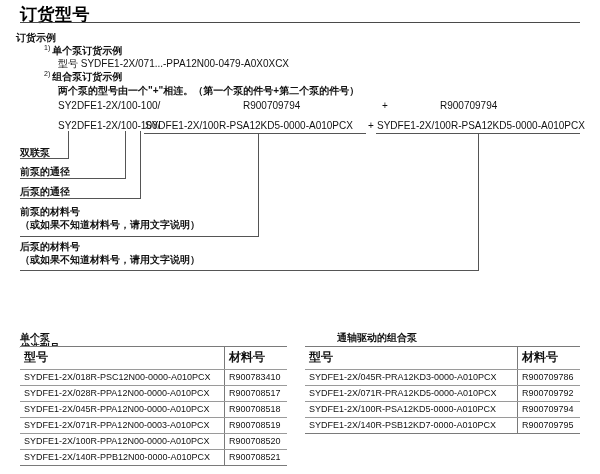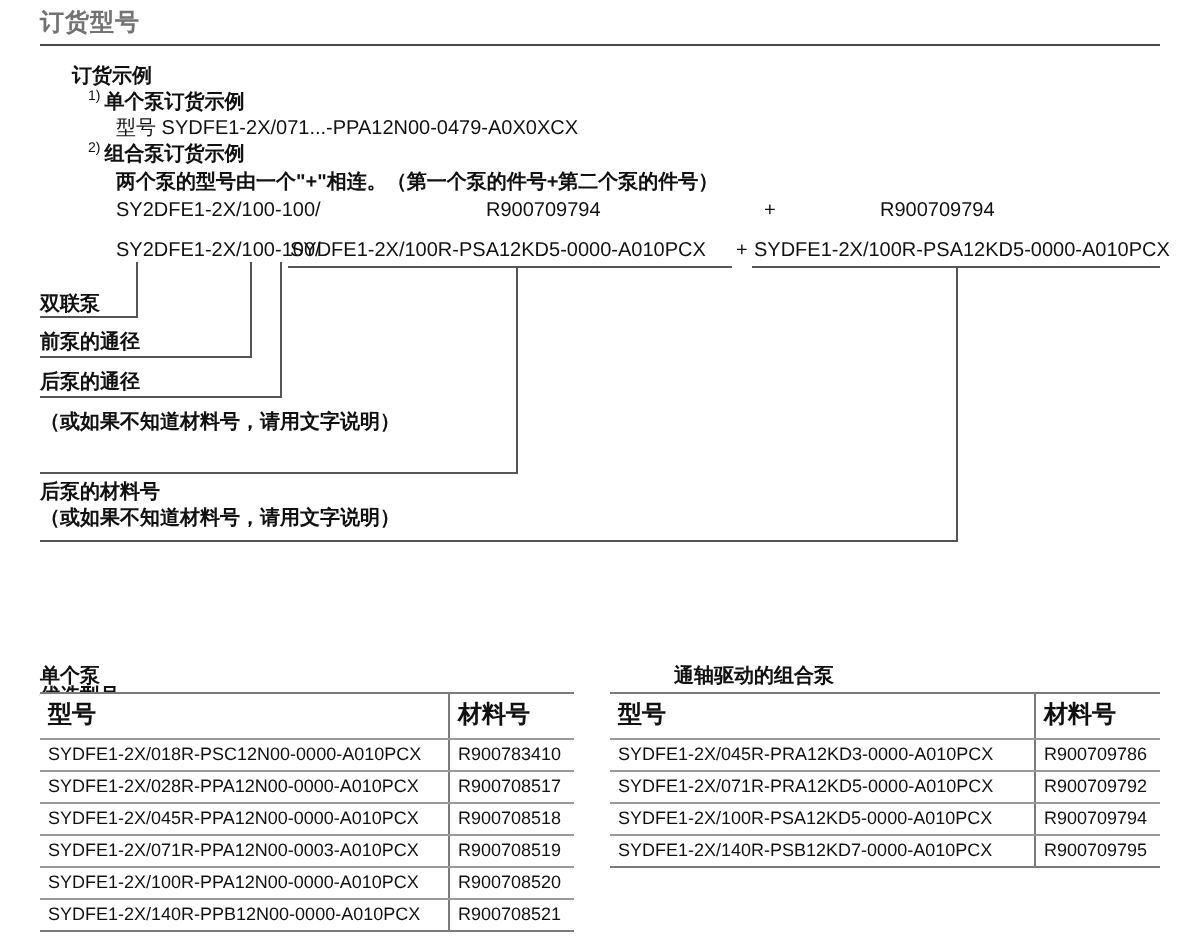--- a/index.html
+++ b/index.html
@@ -16,44 +16,44 @@
     font-family: "Liberation Sans", "DejaVu Sans", sans-serif;
     color: #1a1a1a;
     -webkit-font-smoothing: antialiased;
   }
 
   
   .page-title {
     position: absolute;
     left: 20px;
     top: 3px;
-    font-size: 12px;
+    font-size: 17px;
     font-weight: bold;
     letter-spacing: 0.5px;
-    color: #737373;
+    color: #000000;
   }
   .title-rule {
     position: absolute;
     left: 20px;
     top: 22px;
     width: 560px;
     height: 1px;
     background: #4a4a4a;
   }
 
   
   .section-label {
     position: absolute;
     font-size: 10px;
     font-weight: bold;
     color: #111;
     white-space: nowrap;
   }
   .example-heading {
-    left: 36px;
+    left: 16px;
     top: 31px;
     font-family: Liberation Serif, serif;
   }
   .sup-item {
     position: absolute;
     font-size: 10px;
     font-weight: bold;
     white-space: nowrap;
     color: #111;
   }
@@ -226,20 +226,21 @@
 <div class="callout c1">
   <div>双联泵</div>
 </div>
 <div class="callout c2">
   <div>前泵的通径</div>
 </div>
 <div class="callout c3">
   <div>后泵的通径</div>
 </div>
 <div class="callout c4">
+  <div>前泵的材料号</div>
   <div>（或如果不知道材料号，请用文字说明）</div>
 </div>
 <div class="callout c5">
   <div>后泵的材料号</div>
   <div>（或如果不知道材料号，请用文字说明）</div>
 </div>
 
 <div class="section-label pref-heading">优选型号</div>
 <div class="section-label sub-single">单个泵</div>
 <div class="section-label sub-combo">通轴驱动的组合泵</div>

